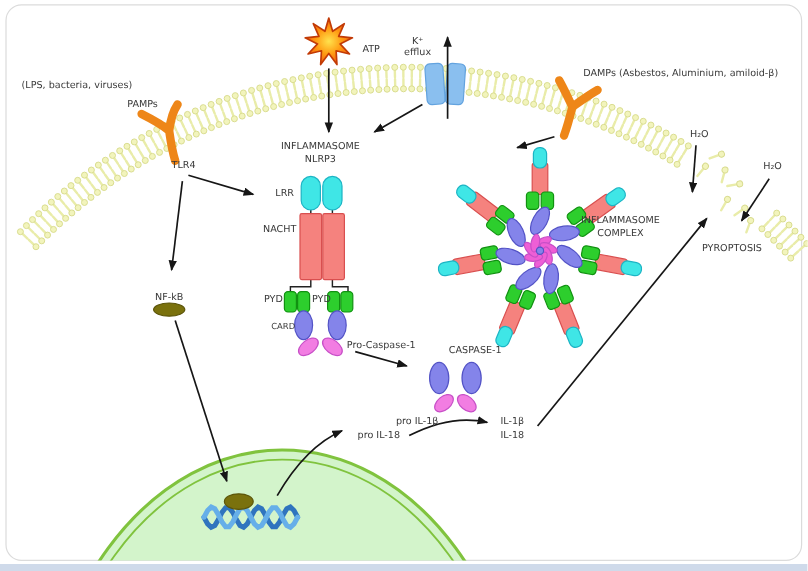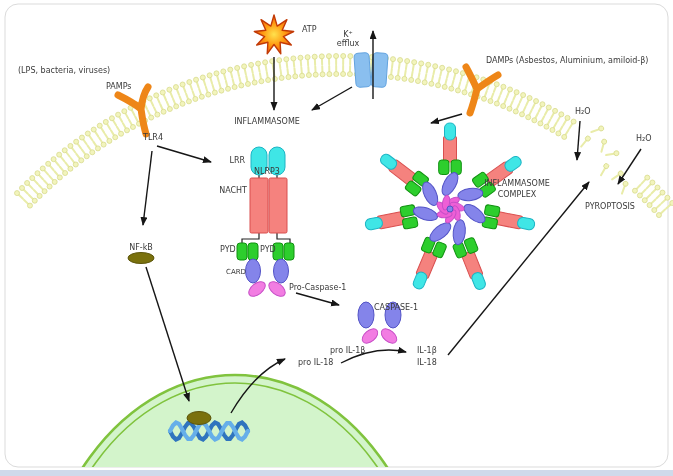--- a/index.html
+++ b/index.html
@@ -573,34 +573,34 @@
     <path class="p-arrow" marker-end="url(#arw)" d="M341,363 Q376,345 406,352" stroke="#161616"></path>
     <path class="p-arrow" marker-end="url(#arw)" d="M231,413 Q255,372 285,359" stroke="#161616"></path>
     <line class="p-arrow" marker-end="url(#arw)" x1="448" y1="355" x2="589" y2="182" stroke="#161616"></line>
     <line class="p-arrow" marker-end="url(#arw)" x1="580" y1="121" x2="577" y2="160" stroke="#161616"></line>
     <line class="p-arrow" marker-end="url(#arw)" x1="641" y1="149" x2="618" y2="184" stroke="#161616"></line>
   </g>
 </svg>
 
 <div class="lbl" style="left: 18px; top: 66px; color: rgb(58, 58, 58);">(LPS, bacteria, viruses)</div>
 <div class="lbl" style="left: 106px; top: 82px; color: rgb(58, 58, 58);">PAMPs</div>
-<div class="lbl" style="left: 302px; top: 25px; color: rgb(58, 58, 58);">ATP</div>
+<div class="lbl" style="left: 302px; top: 36px; color: rgb(58, 58, 58);">ATP</div>
 <div class="lbl ctr" style="left: 348px; top: 30px; color: rgb(58, 58, 58);">K⁺</div>
 <div class="lbl ctr" style="left: 348px; top: 39px; color: rgb(58, 58, 58); text-align: center;">efflux</div>
 <div class="lbl" style="left: 486px; top: 56px; color: rgb(58, 58, 58);">DAMPs (Asbestos, Aluminium, amiloid-β)</div>
 <div class="lbl" style="left: 143px; top: 133px; color: rgb(58, 58, 58);">TLR4</div>
 <div class="lbl ctr" style="left: 267px; top: 117px; color: rgb(58, 58, 58);">INFLAMMASOME</div>
-<div class="lbl ctr" style="left: 267px; top: 128px; color: rgb(58, 58, 58); margin-top: 39px;">NLRP3</div>
+<div class="lbl ctr" style="left: 267px; top: 128px; color: rgb(58, 58, 58);">NLRP3</div>
 <div class="lbl ra" style="left: 222px; top: 156px; width: 23px; color: rgb(58, 58, 58);">LRR</div>
 <div class="lbl ra" style="left: 210px; top: 186px; width: 37px; color: rgb(58, 58, 58);">NACHT</div>
 <div class="lbl" style="left: 220px; top: 245px; color: rgb(58, 58, 58);">PYD</div>
 <div class="lbl" style="left: 260px; top: 245px; color: rgb(58, 58, 58);">PYD</div>
 <div class="lbl lbl-sm" style="left: 226px; top: 268px; color: rgb(58, 58, 58); text-align: center;">CARD</div>
 <div class="lbl" style="left: 289px; top: 283px; color: rgb(58, 58, 58);">Pro-Caspase-1</div>
-<div class="lbl" style="left: 354px; top: 303px; color: rgb(58, 58, 58); padding-left: 20px;">CASPASE-1</div>
+<div class="lbl" style="left: 354px; top: 287px; color: rgb(58, 58, 58); padding-left: 20px;">CASPASE-1</div>
 <div class="lbl" style="left: 298px; top: 346px; color: rgb(58, 58, 58); padding-left: 32px;">pro IL-1β</div>
 <div class="lbl" style="left: 298px; top: 358px; color: rgb(58, 58, 58);">pro IL-18</div>
 <div class="lbl" style="left: 417px; top: 346px; color: rgb(58, 58, 58);">IL-1β</div>
 <div class="lbl" style="left: 417px; top: 358px; color: rgb(58, 58, 58);">IL-18</div>
 <div class="lbl ctr" style="left: 517px; top: 179px; color: rgb(58, 58, 58);">INFLAMMASOME</div>
 <div class="lbl ctr" style="left: 517px; top: 190px; color: rgb(58, 58, 58);">COMPLEX</div>
 <div class="lbl" style="left: 575px; top: 107px; color: rgb(58, 58, 58);">H₂O</div>
 <div class="lbl" style="left: 636px; top: 134px; color: rgb(58, 58, 58);">H₂O</div>
 <div class="lbl" style="left: 585px; top: 202px; color: rgb(58, 58, 58);">PYROPTOSIS</div>
 <div class="lbl ctr" style="left: 141px; top: 243px; color: rgb(58, 58, 58);">NF-kB</div>

